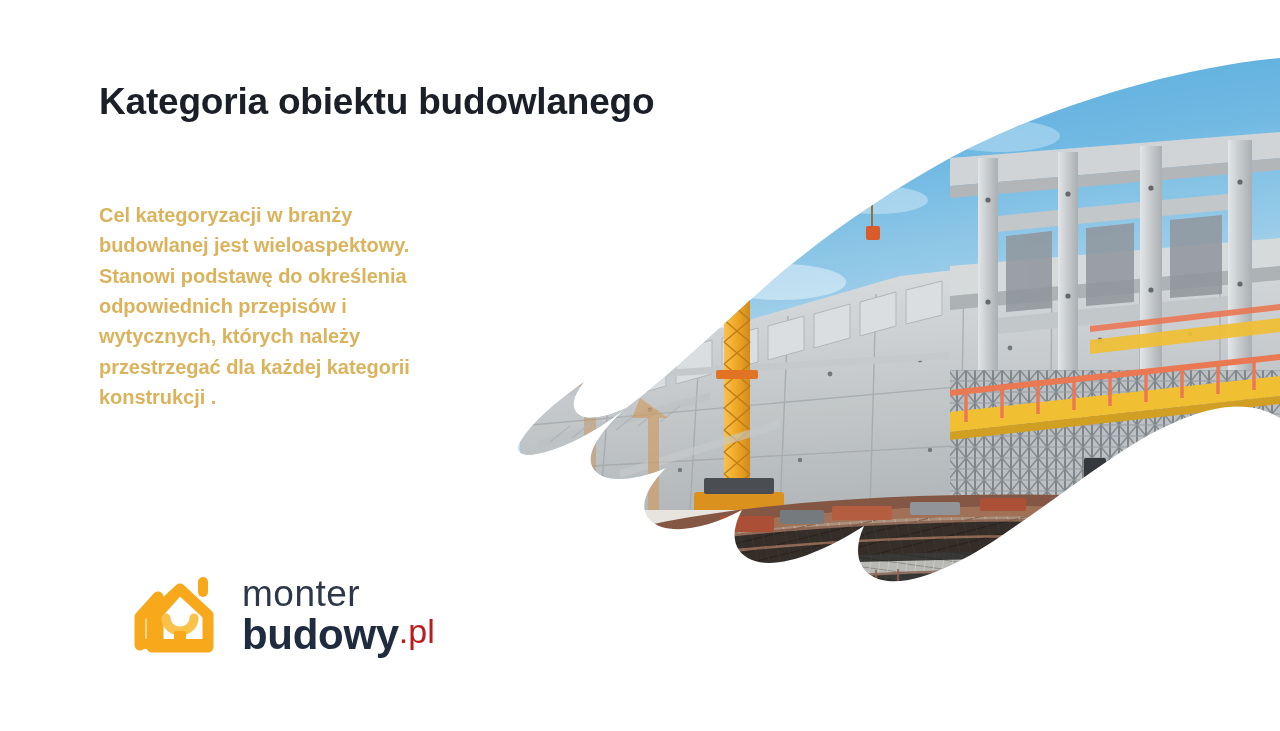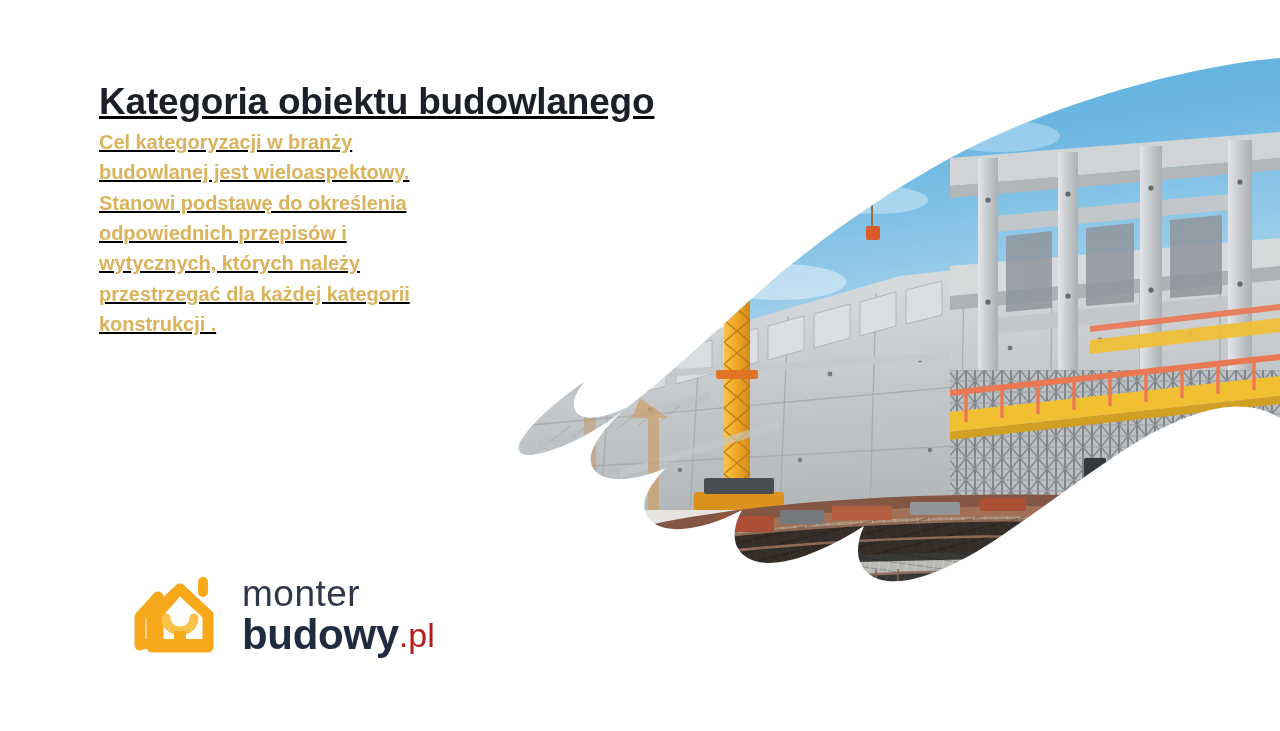--- a/index.html
+++ b/index.html
@@ -15,33 +15,33 @@
     width:1280px; height:731px;
     background:#ffffff;
   }
 
   
   .left-col {
     position:absolute;
     left:99px; top:78px;
     width:420px;
     z-index:5;
-    text-decoration:underline;
   }
   .headline {
     font-size:37px;
     font-weight:bold;
     line-height:1.32;
     letter-spacing:-0.2px;
     color:#1b2028;
     white-space:nowrap;
   }
   .headline .ln { display:block; }
 
   .lead {
+    margin-top:73px;
     width:330px;
     font-size:20px;
     font-weight:bold;
     line-height:1.52;
     color:#dcb35d;
     letter-spacing:-0.05px;
   }
 
   
   .logo {
@@ -54,21 +54,21 @@
   }
   .logo-mark { width:100px; height:84px; display:block; flex:0 0 auto; }
   .logo-words { display:flex; flex-direction:column; justify-content:center; line-height:1; }
   .logo-monter {
     font-size:37px;
     font-weight:400;
     color:#2c3749;
     letter-spacing:0.5px;
     margin-bottom:2px;
   }
-  .logo-bottom { display:flex; align-items:center; }
+  .logo-bottom { display:flex; align-items:flex-start; }
   .logo-budowy {
     font-size:42px;
     font-weight:bold;
     color:#1f2b3e;
     letter-spacing:-0.3px;
   }
   .logo-tld {
     font-size:34px;
     font-weight:400;
     color:#b91c1c;

